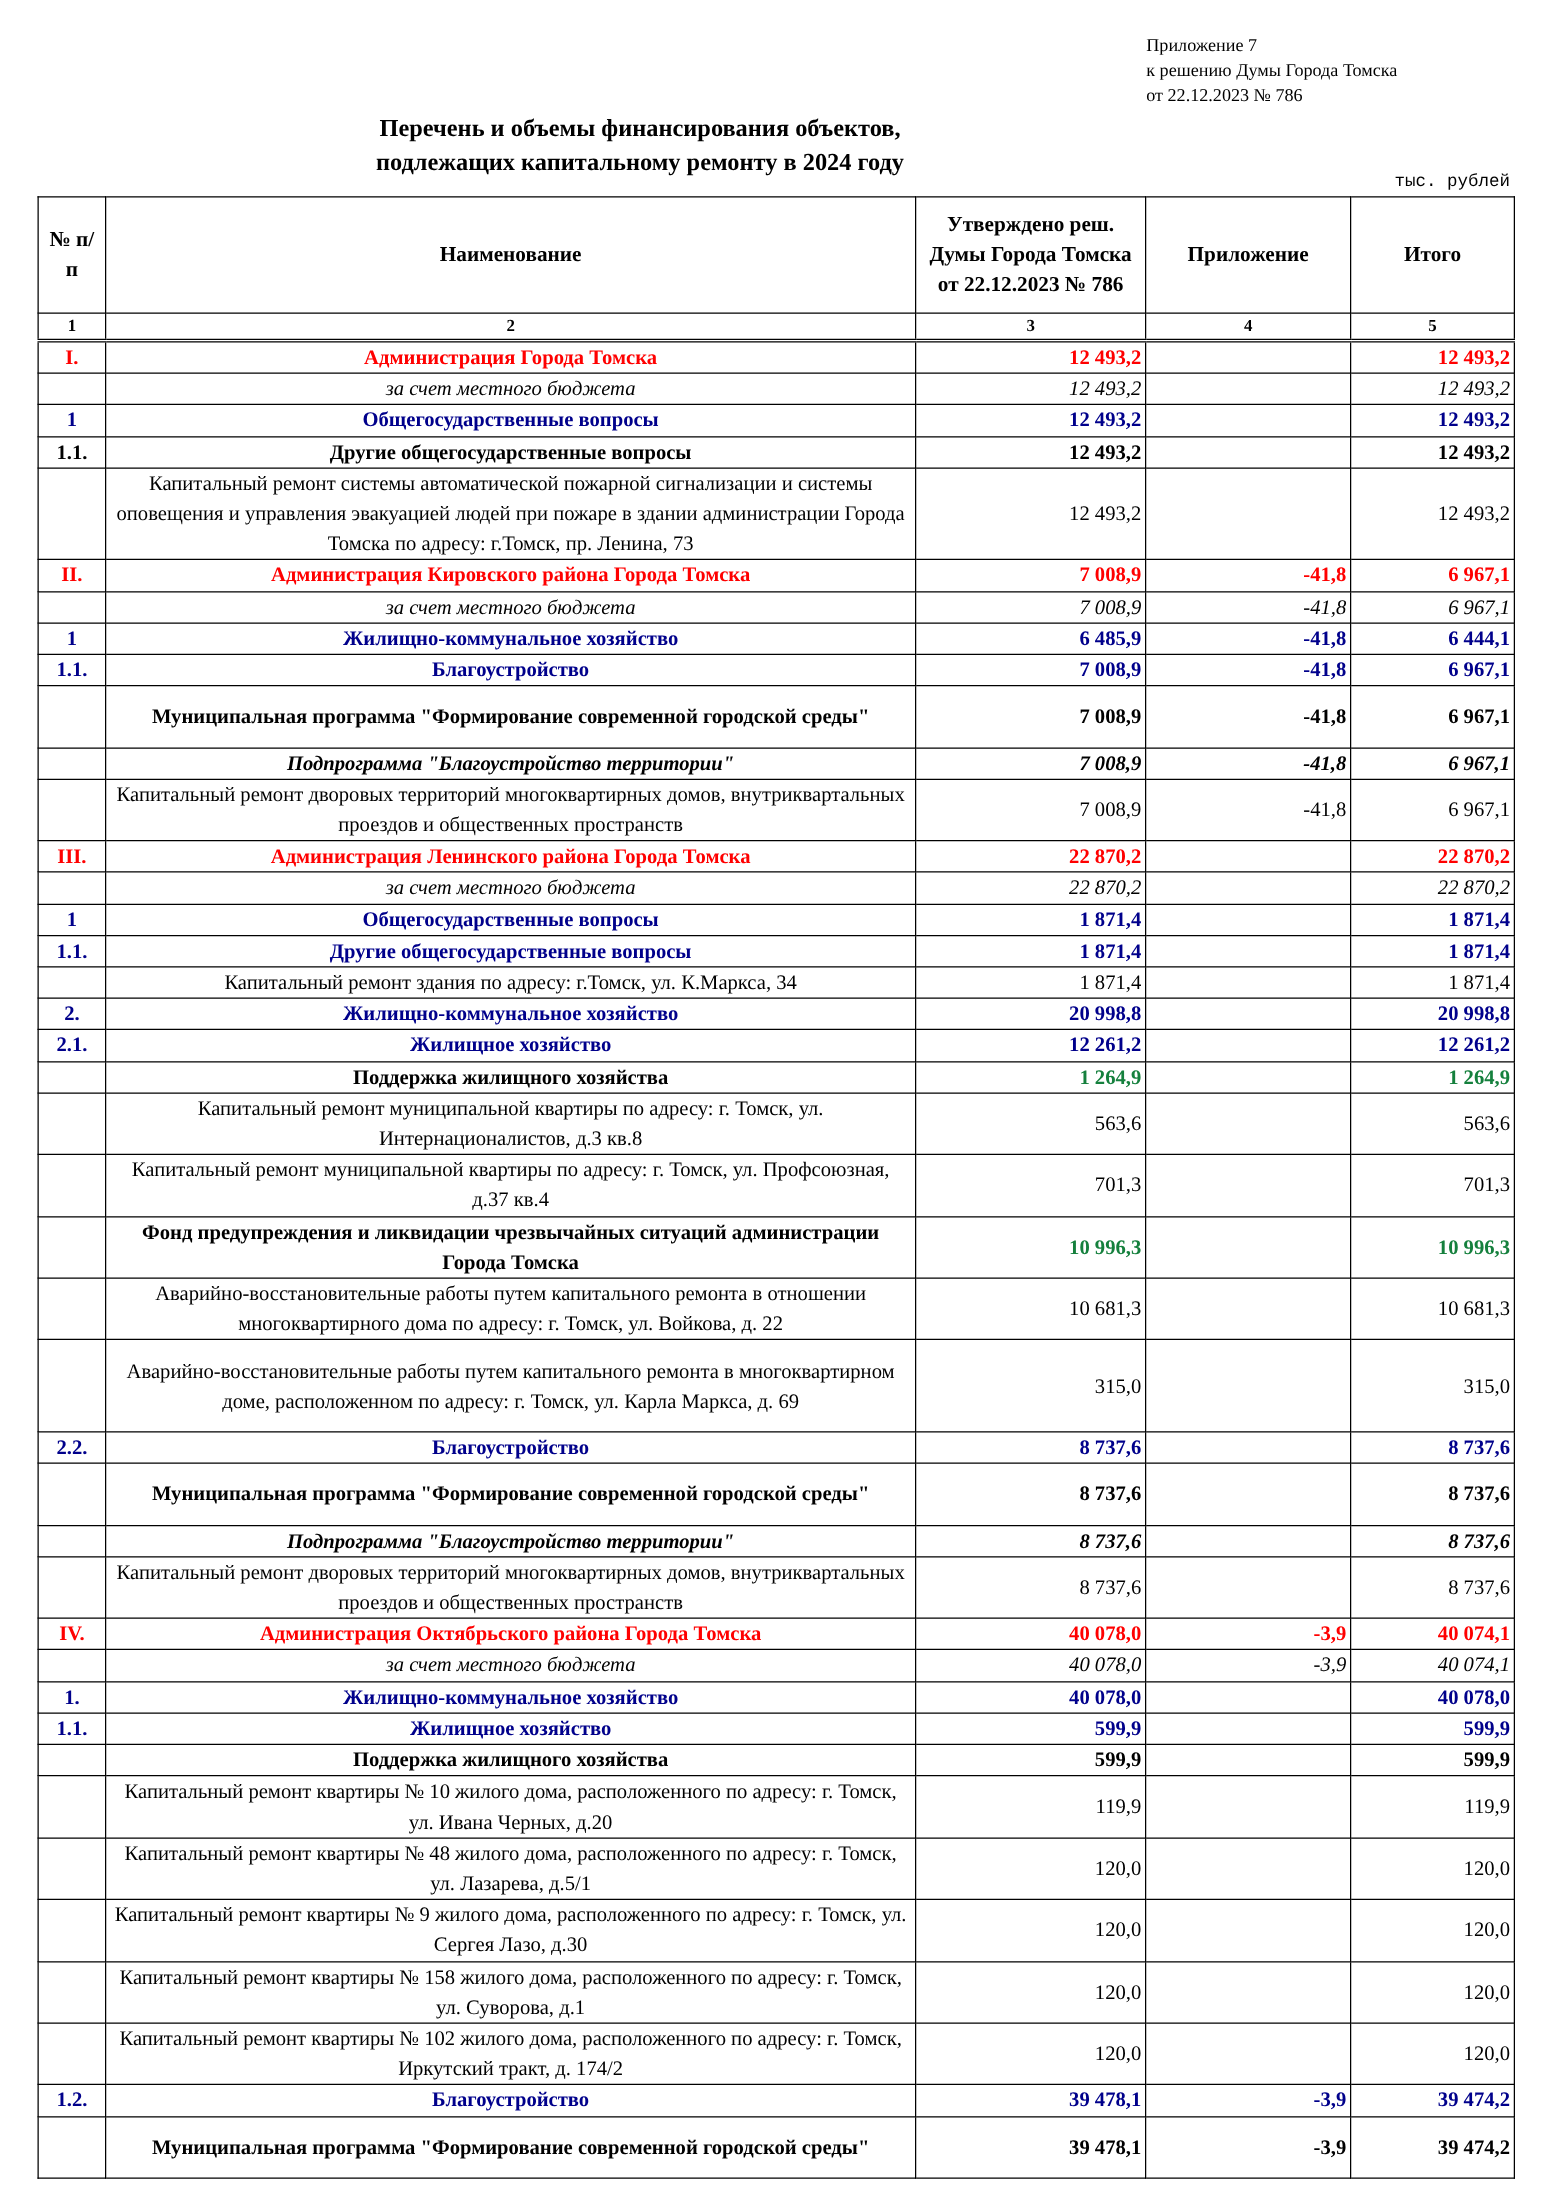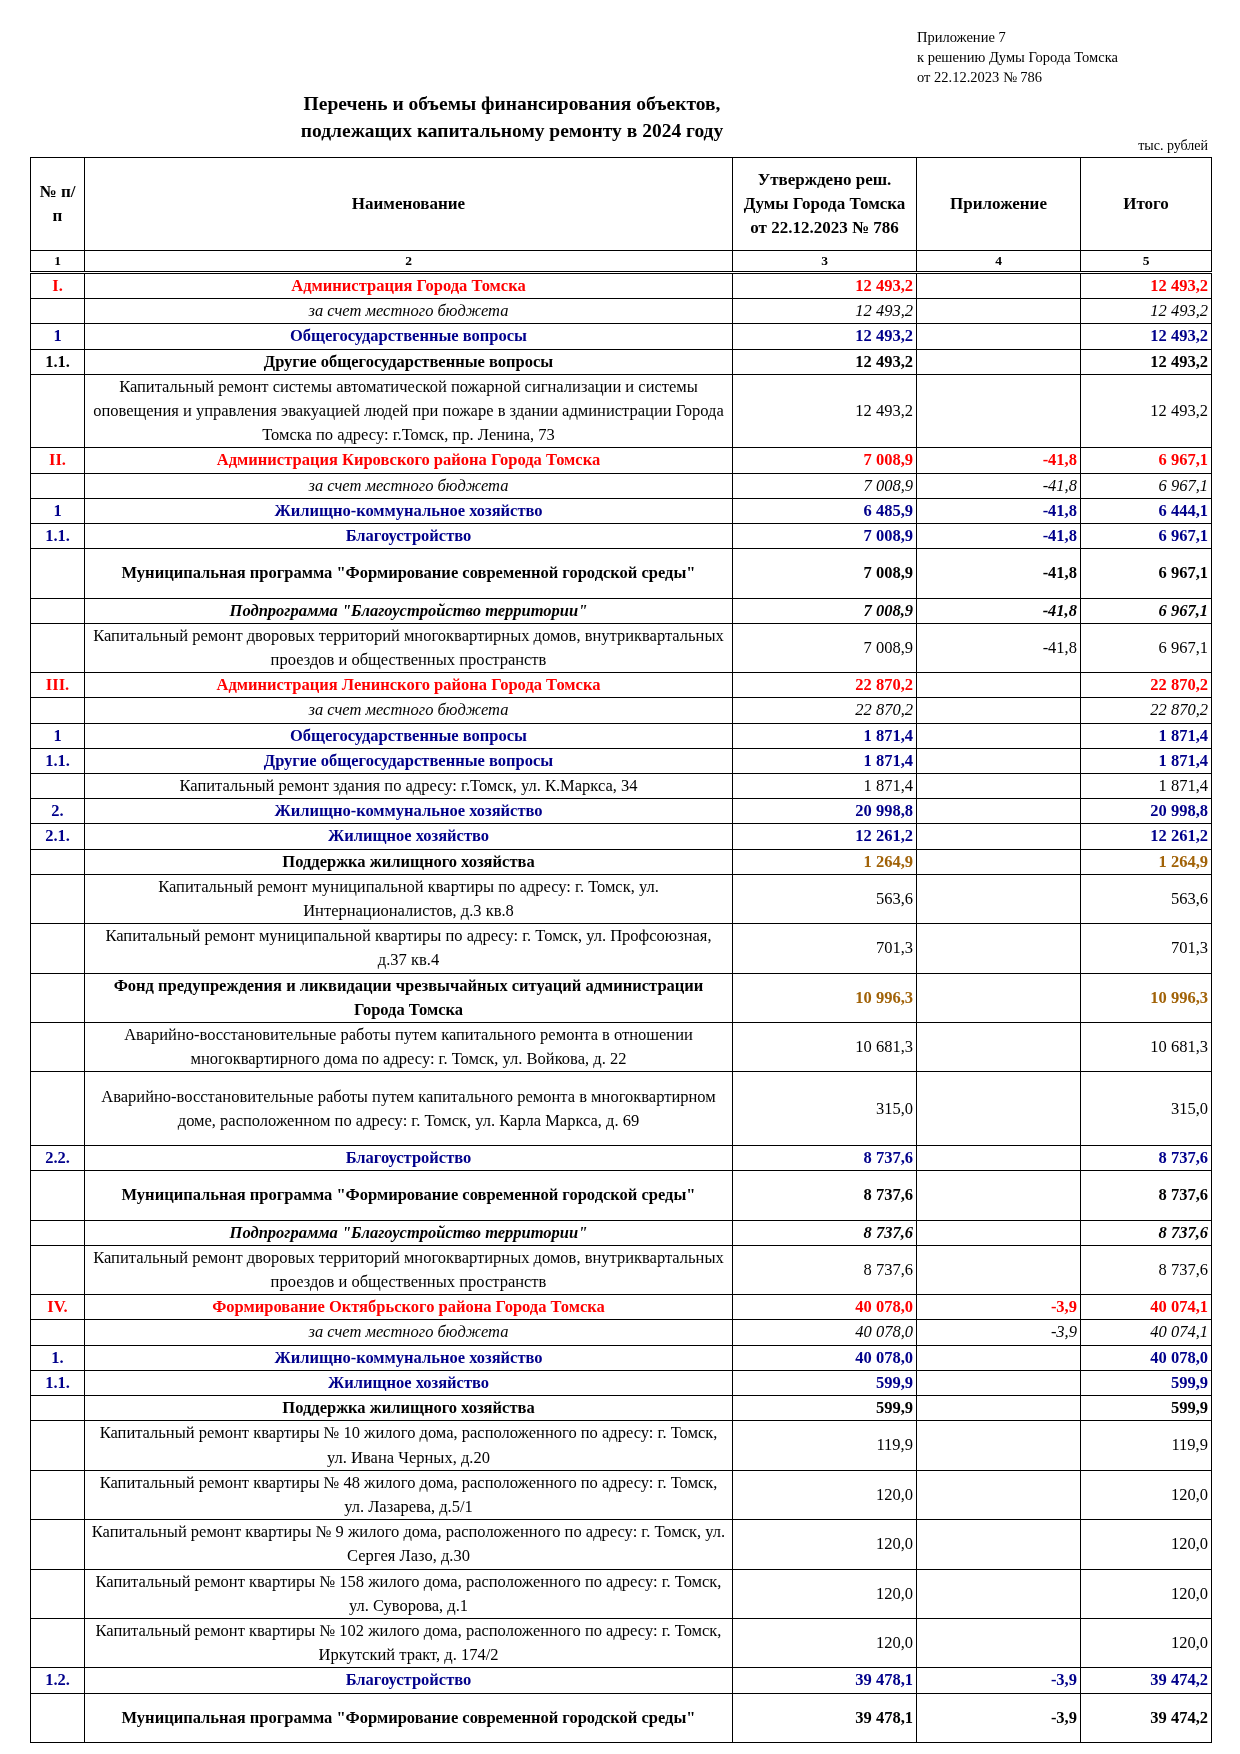--- a/index.html
+++ b/index.html
@@ -1,37 +1,37 @@
 <!DOCTYPE html>
 <html><head>
 <meta charset="utf-8">
 <style>
   html, body { margin: 0; padding: 0; background: #ffffff; }
   body { width: 1240px; height: 1754px; position: relative; overflow: hidden;
          font-family: "Liberation Serif", "DejaVu Serif", serif; color: #000; }
   .appendix { position: absolute; left: 917px; top: 27px; font-size: 14.5px; line-height: 20px; }
   .title { position: absolute; left: 0; width: 1024px; top: 90px; text-align: center;
            font-weight: bold; font-size: 19.5px; line-height: 27px; }
-  .units { position: absolute; right: 32px; top: 138px; font-size: 14px; }
+  .units { position: absolute; right: 32px; top: 138px; font-size: 14px; font-family: Liberation Mono, monospace; }
   table { position: absolute; left: 30px; top: 157px; width: 1181px; border-collapse: collapse;
           table-layout: fixed; font-size: 16.5px; }
   col.c1 { width: 54px; } col.c2 { width: 648px; } col.c3 { width: 184px; } col.c4 { width: 164px; } col.c5 { width: 131px; }
   td, th { border: 1.5px solid #000; padding: 0 4px; vertical-align: middle; line-height: 24.2px; overflow: hidden; }
   thead th { font-weight: bold; text-align: center; font-size: 17px; line-height: 24px; }
   thead tr.hdr th { height: 92px; }
   thead tr.nums th { height: 20px; line-height: 20px; font-size: 13.5px; }
   thead tr.nums th { border-bottom: 3px double #000; }
   td.num { text-align: center; }
   td.val { text-align: right; padding-right: 3px; }
   td.name { text-align: center; }
   tr.red td { color: #ff0000; font-weight: bold; }
   tr.budget td { font-style: italic; }
   tr.blue td { color: #00008b; font-weight: bold; }
   tr.bold td { font-weight: bold; }
-  tr.bold td.val.blue-val { color: #a16207; }
+  tr.bold td.val.blue-val { color: #15803d; }
   tr.bolditalic td { font-weight: bold; font-style: italic; }
   tr.plain td { font-weight: normal; }
   tr.l1 td { height: 24.2px; }
   tr.l2 td { height: 48.4px; }
   tr.l3 td { height: 72.6px; }
 </style>
 </head>
 <body>
 
 <div class="appendix">
@@ -270,21 +270,21 @@
       </tr>
       <tr class="plain l2">
         <td class="num"></td>
         <td class="name">Капитальный ремонт дворовых территорий многоквартирных домов, внутриквартальных проездов и общественных пространств</td>
         <td class="val">8 737,6</td>
         <td class="val"></td>
         <td class="val">8 737,6</td>
       </tr>
       <tr class="red l1">
         <td class="num">IV.</td>
-        <td class="name">Формирование Октябрьского района Города Томска</td>
+        <td class="name">Администрация Октябрьского района Города Томска</td>
         <td class="val">40 078,0</td>
         <td class="val">-3,9</td>
         <td class="val">40 074,1</td>
       </tr>
       <tr class="budget l1">
         <td class="num"></td>
         <td class="name">за счет местного бюджета</td>
         <td class="val">40 078,0</td>
         <td class="val">-3,9</td>
         <td class="val">40 074,1</td>

